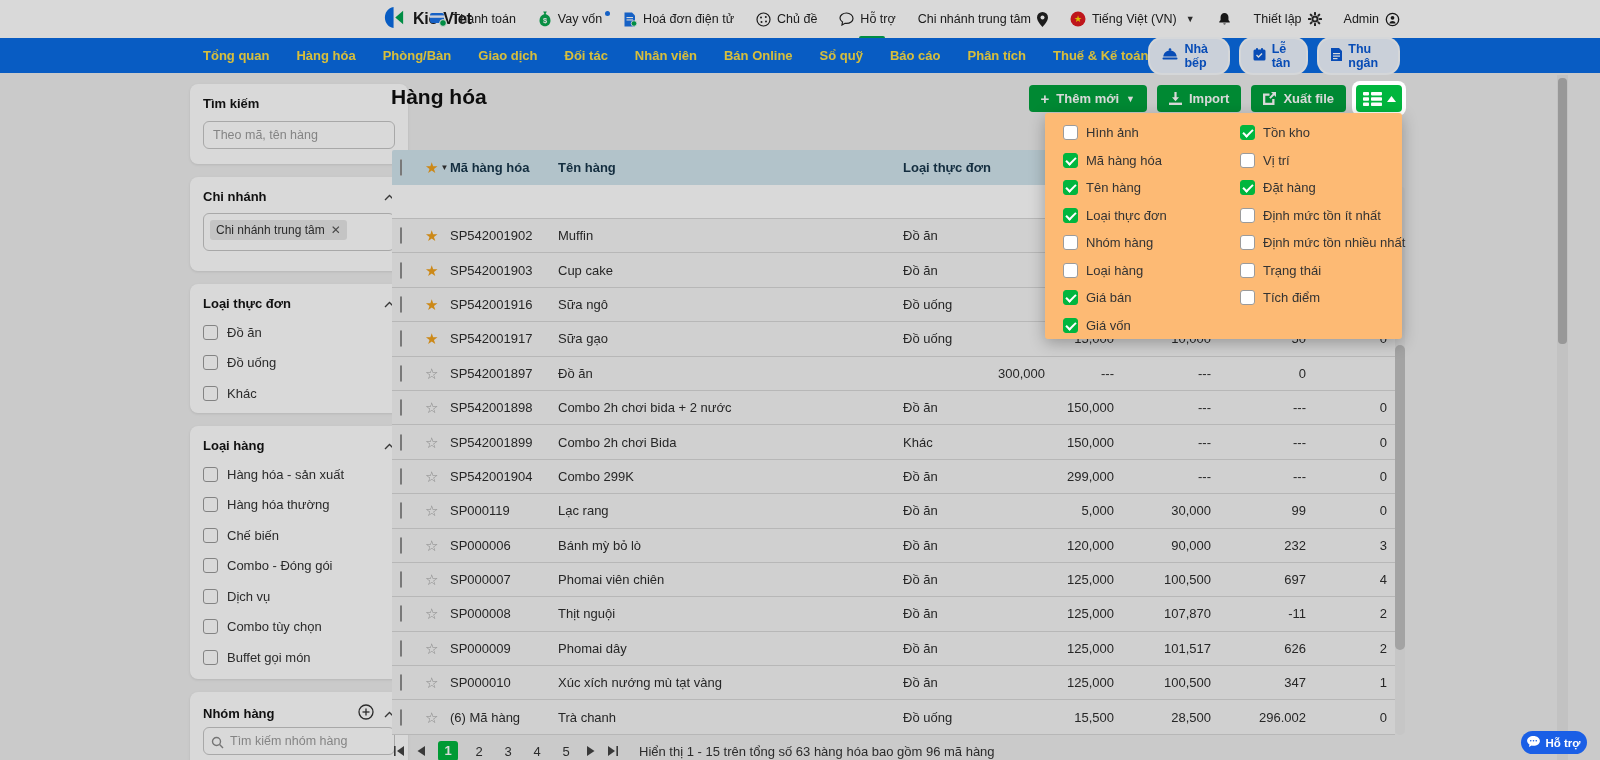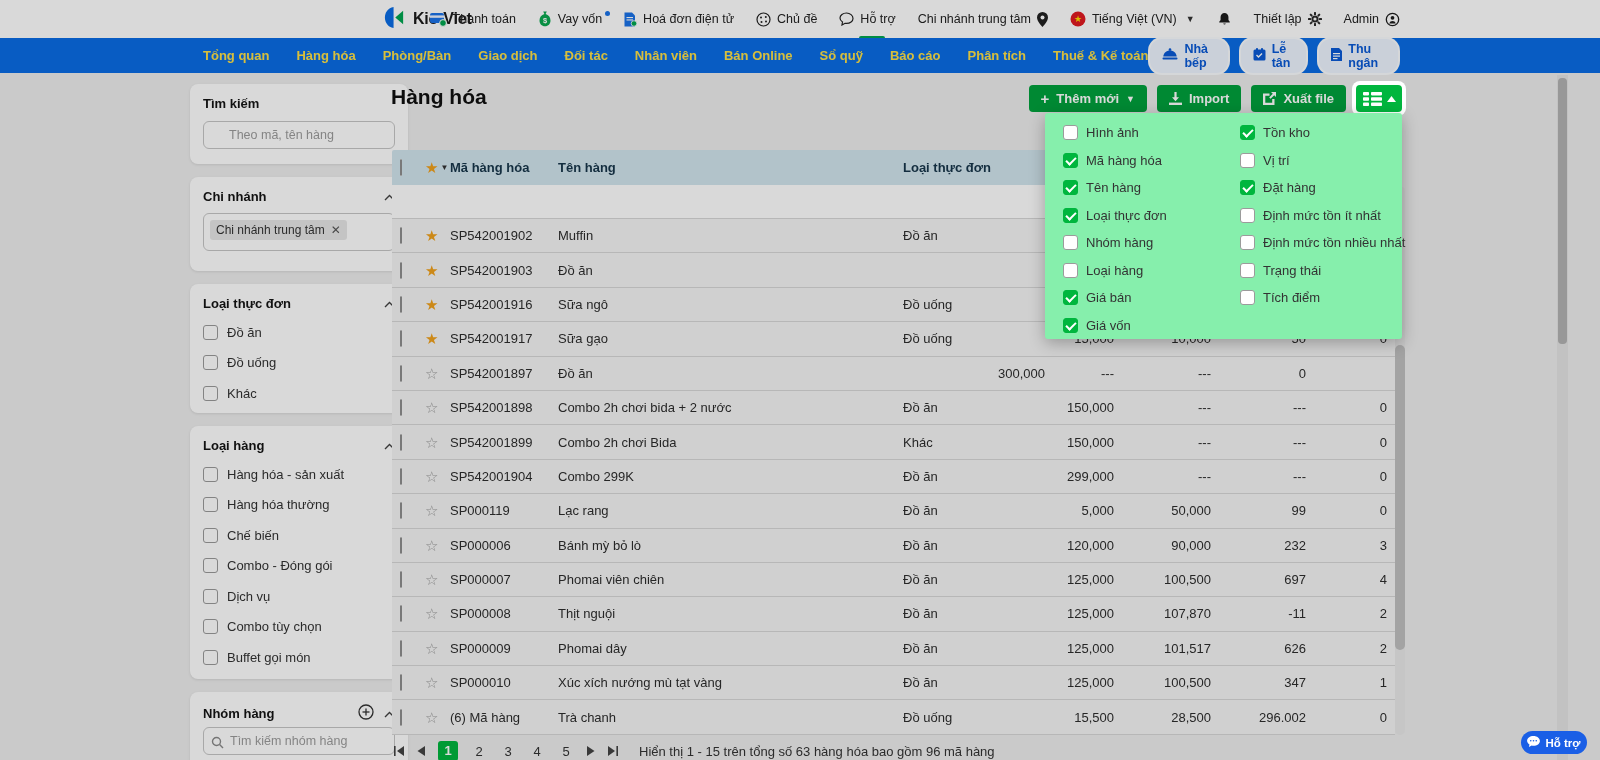--- a/index.html
+++ b/index.html
@@ -26,21 +26,21 @@
 
   
   .card{position:absolute;left:190px;width:218px;background:#ffffff;border-radius:8px;box-shadow:0 1px 3px rgba(0,0,0,0.10);padding:12px 13px;box-sizing:border-box;}
   .card h3{margin:0;font-size:13px;font-weight:bold;color:#141414;display:flex;align-items:center;}
   .head-icons{margin-left:auto;display:flex;gap:10px;align-items:center;}
   #card-search{top:84px;height:80px;}
   #card-branch{top:177px;height:94px;}
   #card-menu-type{top:284px;height:129px;}
   #card-product-type{top:426px;height:253px;}
   #card-group{top:692px;height:92px;}
-  .side-input{margin-top:10px;width:100%;height:28px;border:1px solid #c6c6c6;border-radius:6px;font-size:12.5px;color:#333;padding:0 25px;box-sizing:border-box;background:#fff;outline:none;font-family:inherit;}
+  .side-input{margin-top:10px;width:100%;height:28px;border:1px solid #c6c6c6;border-radius:6px;font-size:12.5px;color:#333;padding:0 9px;box-sizing:border-box;background:#fff;outline:none;font-family:inherit;}
   .side-input::placeholder{color:#9c9c9c;}
   .branch-box{margin-top:9px;border:1px solid #c6c6c6;border-radius:6px;padding:6px;min-height:38px;box-sizing:border-box;}
   .branch-tag{display:inline-flex;align-items:center;gap:6px;background:#e7e7e7;border-radius:3px;padding:3px 6px;font-size:12px;color:#333;}
   .tag-x{color:#555;font-size:12px;cursor:pointer;}
   .opt-list{margin-top:6px;}
   .opt{display:flex;align-items:center;gap:9px;height:30.5px;font-size:13px;color:#333;cursor:pointer;}
   .cb{width:15px;height:15px;border:1.5px solid #9b9b9b;border-radius:3px;background:#fff;box-sizing:border-box;flex:none;position:relative;}
   .cb.checked{background:var(--green);border-color:var(--green);}
   .cb.checked::after{content:"";position:absolute;left:4px;top:1px;width:4px;height:8px;border:solid #fff;border-width:0 2px 2px 0;transform:rotate(45deg);}
   .group-search{position:relative;margin-top:4px;}
@@ -76,21 +76,21 @@
   .page-thumb{position:absolute;left:1558px;top:78px;width:9px;height:266px;background:#b3b3b3;border-radius:4px;}
 
   
   .pagination{position:absolute;left:394px;top:741px;height:20px;display:flex;align-items:center;gap:13px;font-size:13px;color:#333;}
   .pg-icon{display:flex;align-items:center;cursor:pointer;}
   .page-num{min-width:16px;text-align:center;cursor:pointer;}
   .page-num.active{background:var(--green);color:#fff;width:20px;height:20px;line-height:20px;border-radius:3px;font-weight:bold;}
   .summary{margin-left:8px;font-size:13px;color:#333;white-space:nowrap;}
 
   
-  .dropdown{position:absolute;left:1045px;top:113px;width:357px;height:226px;background:#86efac;border-radius:3px;box-shadow:0 4px 16px rgba(0,0,0,0.28);z-index:60;}
+  .dropdown{position:absolute;left:1045px;top:113px;width:357px;height:226px;background:#fdba74;border-radius:3px;box-shadow:0 4px 16px rgba(0,0,0,0.28);z-index:60;}
   .dd-col{position:absolute;top:6px;}
   .dd-col.left{left:18px;}
   .dd-col.right{left:195px;}
   .dd-item{display:flex;align-items:center;gap:8px;height:27.5px;font-size:13px;color:#333;white-space:nowrap;cursor:pointer;}
 
   
   .overlay{position:absolute;left:0;top:0;width:1600px;height:760px;background:rgba(0,0,0,0.15);z-index:50;}
   .support-fab{position:absolute;left:1521px;top:731px;width:66px;height:23px;border-radius:12px;background:var(--fab-blue);color:#fff;font-weight:bold;font-size:11.5px;display:flex;align-items:center;justify-content:center;gap:5px;z-index:60;border:none;cursor:pointer;font-family:inherit;}
 </style>
 </head>
@@ -453,20 +453,21 @@
           <span class="cell-num"></span>
           <span class="cell-num"></span>
           <span class="cell-num"></span>
         </div>
         <div class="t-grid t-row">
           <span class="c-cb"><span class="row-cb"></span></span>
           <span class="c-star">
             <span class="star on">★</span>
           </span>
           <span>SP542001903</span>
+          <span>Cup cake</span>
           <span>Đồ ăn</span>
           <span class="cell-num"></span>
           <span class="cell-num"></span>
           <span class="cell-num"></span>
           <span class="cell-num"></span>
         </div>
         <div class="t-grid t-row">
           <span class="c-cb"><span class="row-cb"></span></span>
           <span class="c-star">
             <span class="star on">★</span>
@@ -545,21 +546,21 @@
         </div>
         <div class="t-grid t-row">
           <span class="c-cb"><span class="row-cb"></span></span>
           <span class="c-star">
             <span class="star off">☆</span>
           </span>
           <span>SP000119</span>
           <span>Lạc rang</span>
           <span>Đồ ăn</span>
           <span class="cell-num">5,000</span>
-          <span class="cell-num">50,000</span>
+          <span class="cell-num">30,000</span>
           <span class="cell-num">99</span>
           <span class="cell-num">0</span>
         </div>
         <div class="t-grid t-row">
           <span class="c-cb"><span class="row-cb"></span></span>
           <span class="c-star">
             <span class="star off">☆</span>
           </span>
           <span>SP000006</span>
           <span>Bánh mỳ bỏ lò</span>

